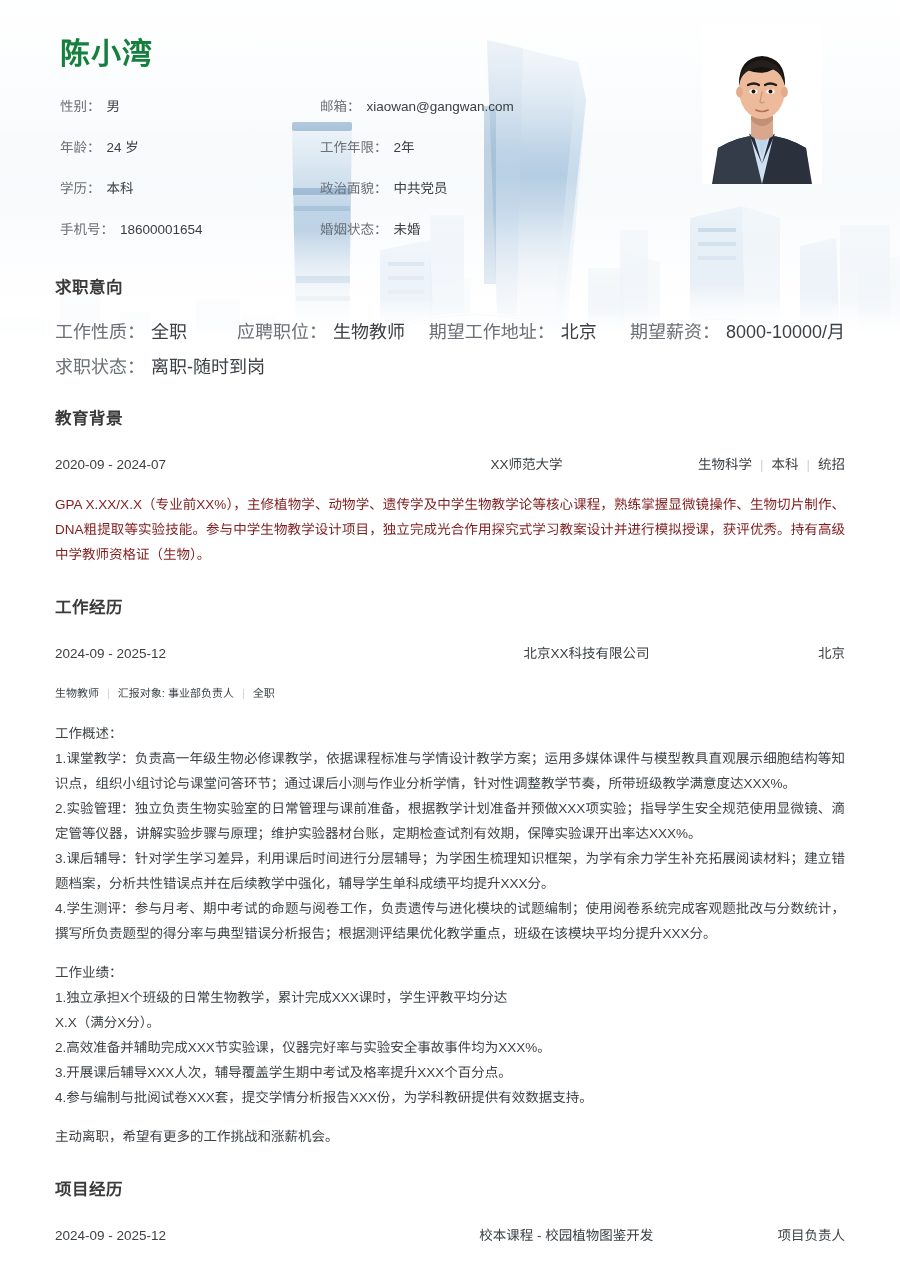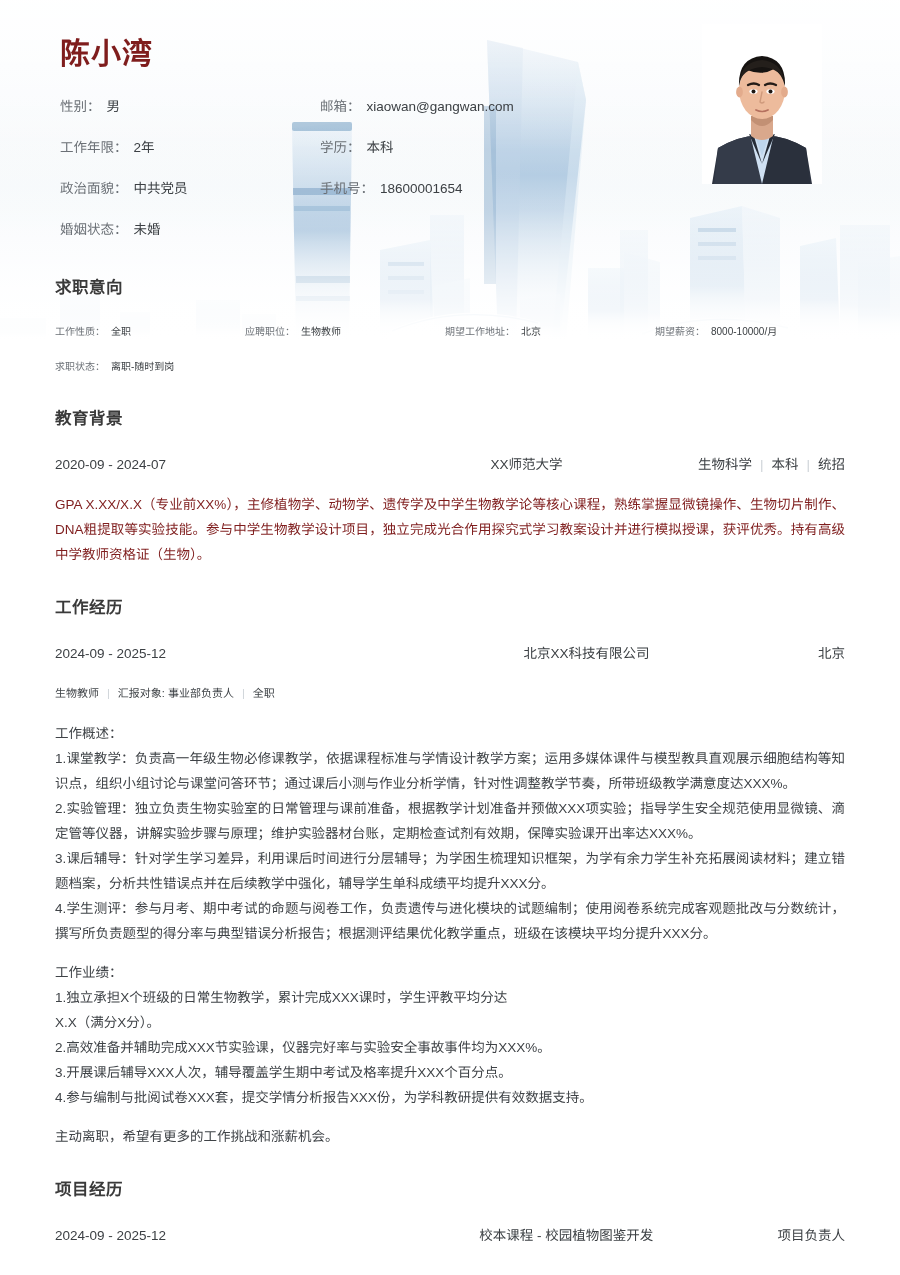--- a/index.html
+++ b/index.html
@@ -51,21 +51,21 @@
 
   
   .header {
     position: relative;
     z-index: 3;
     padding: 34px 60px 0 60px;
   }
   .name {
     font-size: 30px;
     font-weight: bold;
-    color: #7f1d1d;
+    color: #15803d;
     letter-spacing: 1px;
     line-height: 40px;
     margin-bottom: 22px;
   }
   .basic-grid {
     display: grid;
     grid-template-columns: 260px 1fr;
     row-gap: 19px;
     max-width: 580px;
   }
@@ -101,21 +101,21 @@
     font-weight: bold;
     color: #3a3a3a;
     letter-spacing: 0.5px;
     line-height: 24px;
   }
 
   .intent { margin-top: 34px; }
   .intent .sec-title { margin-bottom: 22px; }
   .intent-row {
     display: flex;
-    font-size: 10px;
+    font-size: 18px;
     line-height: 22px;
     margin-bottom: 13px;
     white-space: nowrap;
   }
   .intent-row .cell { color: #3c4044; }
   .intent-row .cell .lbl { color: #6b7076; }
   .intent-row .cell .val { margin-left: 6px; }
   .intent-row .cell:nth-child(1) { width: 190px; }
   .intent-row .cell:nth-child(2) { width: 200px; }
   .intent-row .cell:nth-child(3) { width: 210px; }
@@ -261,20 +261,23 @@
 
   <div class="header">
     <div class="name">陈小湾</div>
 
     <div class="basic-grid">
       <div class="field">
         <span class="lbl">性别：</span><span class="val">男</span>
       </div>
       <div class="field">
         <span class="lbl">邮箱：</span><span class="val">xiaowan@gangwan.com</span>
+      </div>
+      <div class="field">
+        <span class="lbl">年龄：</span><span class="val">24 岁</span>
       </div>
       <div class="field">
         <span class="lbl">工作年限：</span><span class="val">2年</span>
       </div>
       <div class="field">
         <span class="lbl">学历：</span><span class="val">本科</span>
       </div>
       <div class="field">
         <span class="lbl">政治面貌：</span><span class="val">中共党员</span>
       </div>

